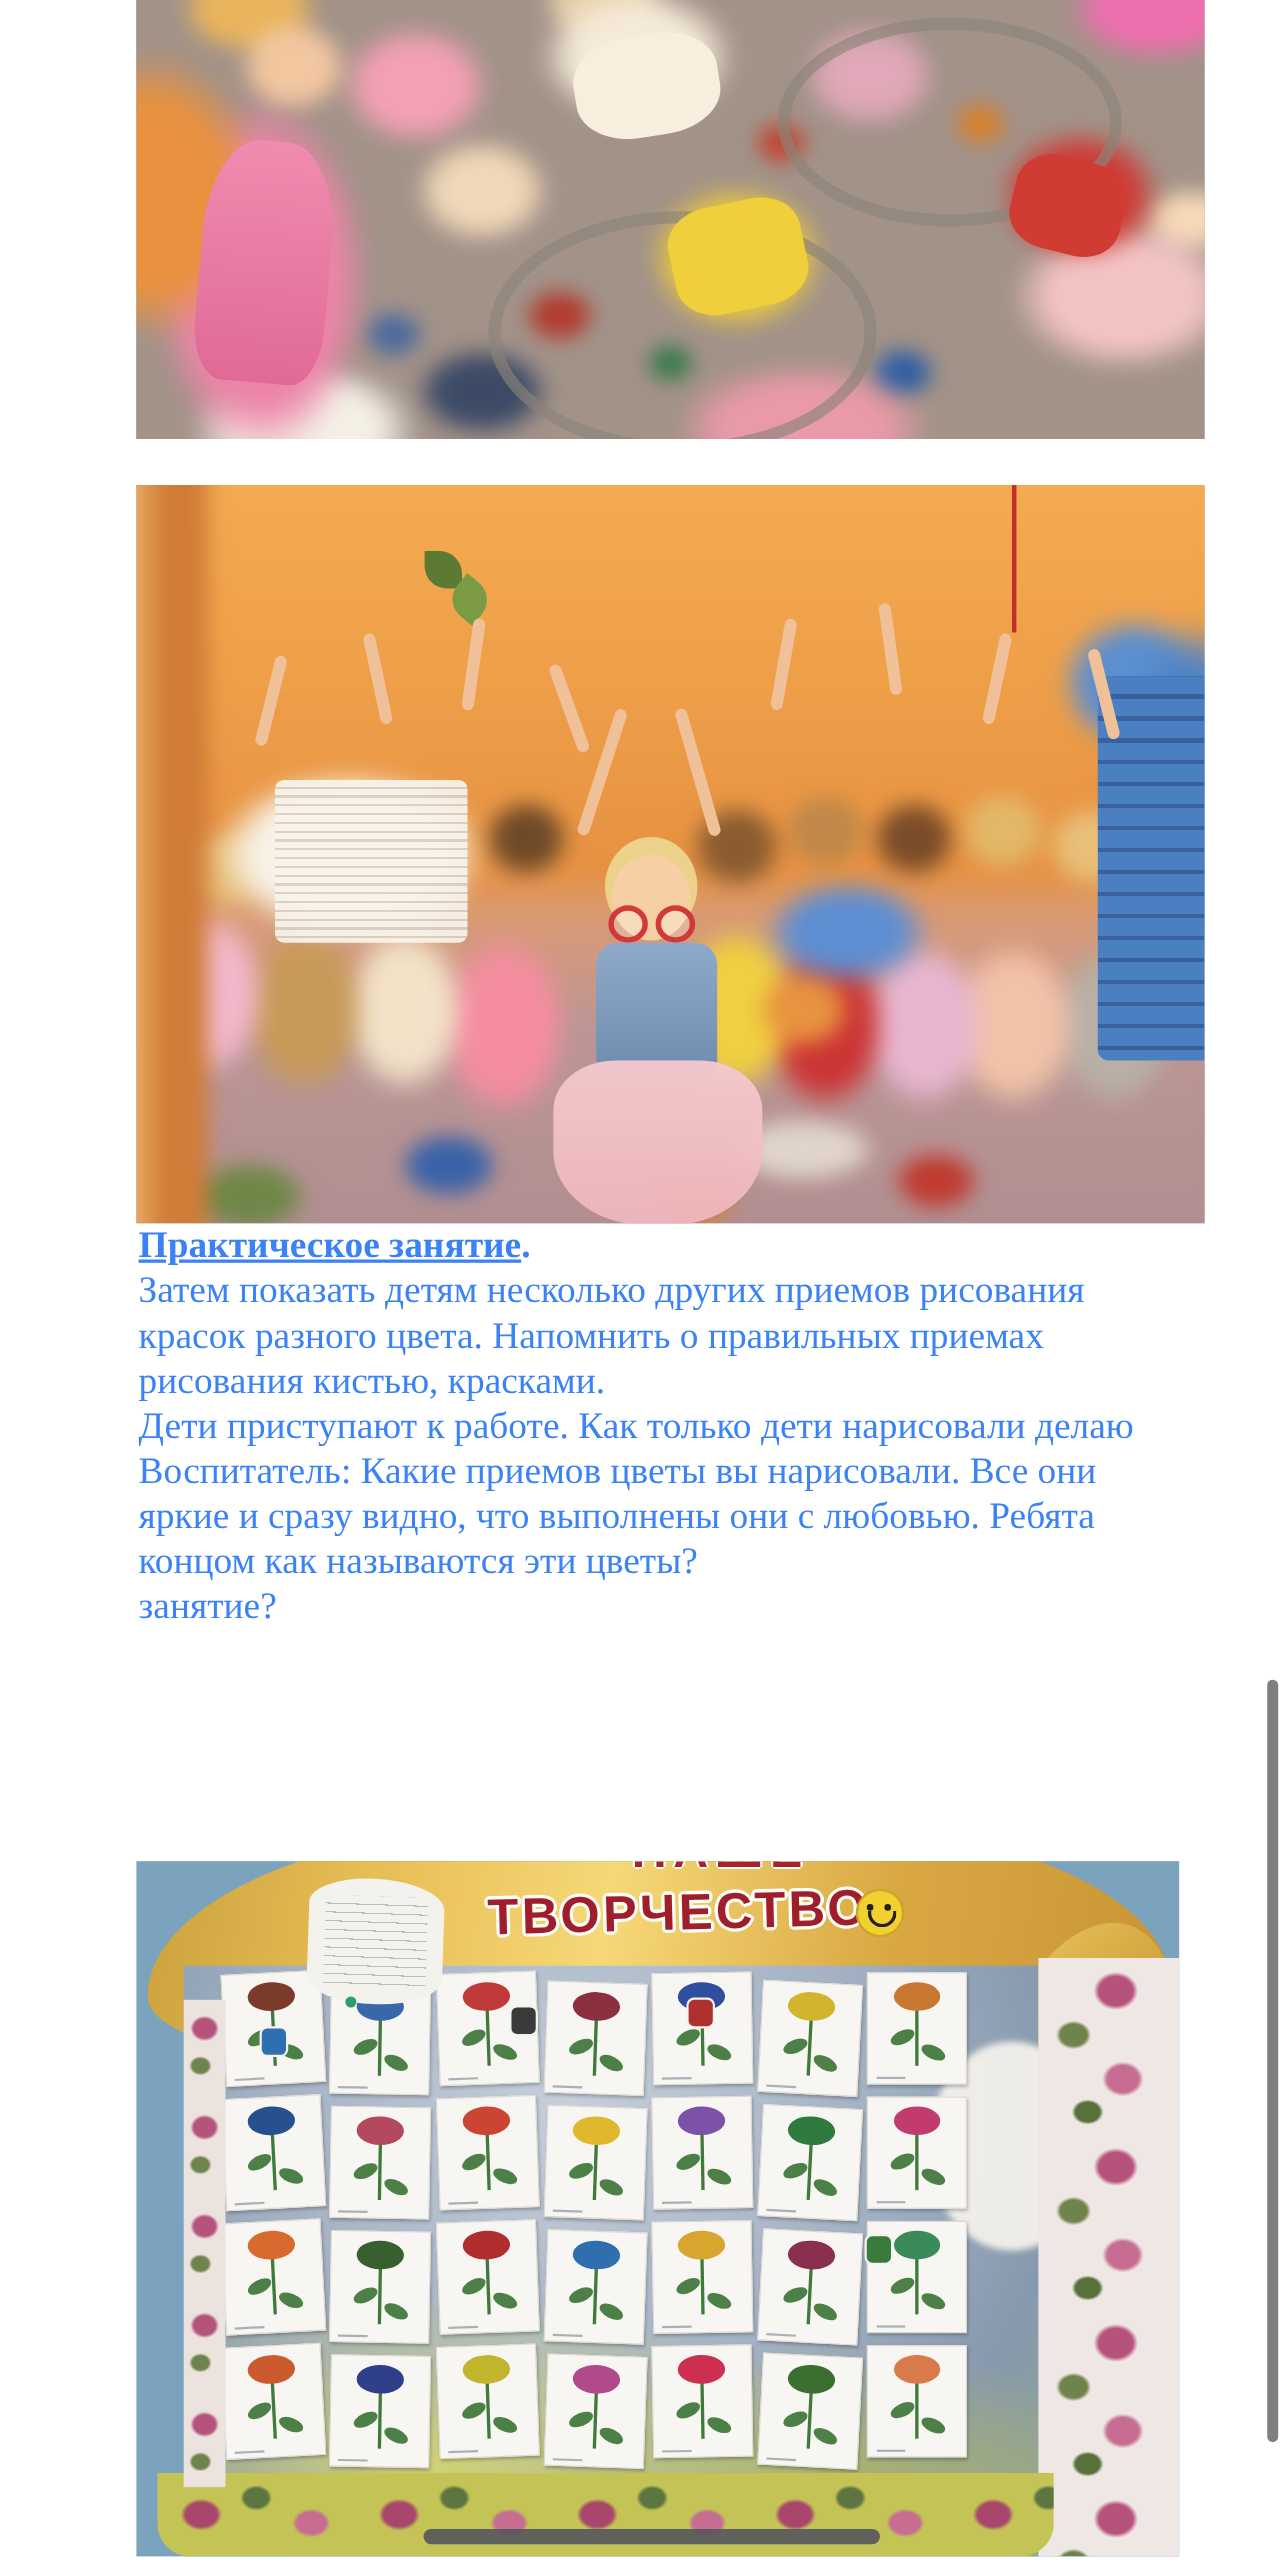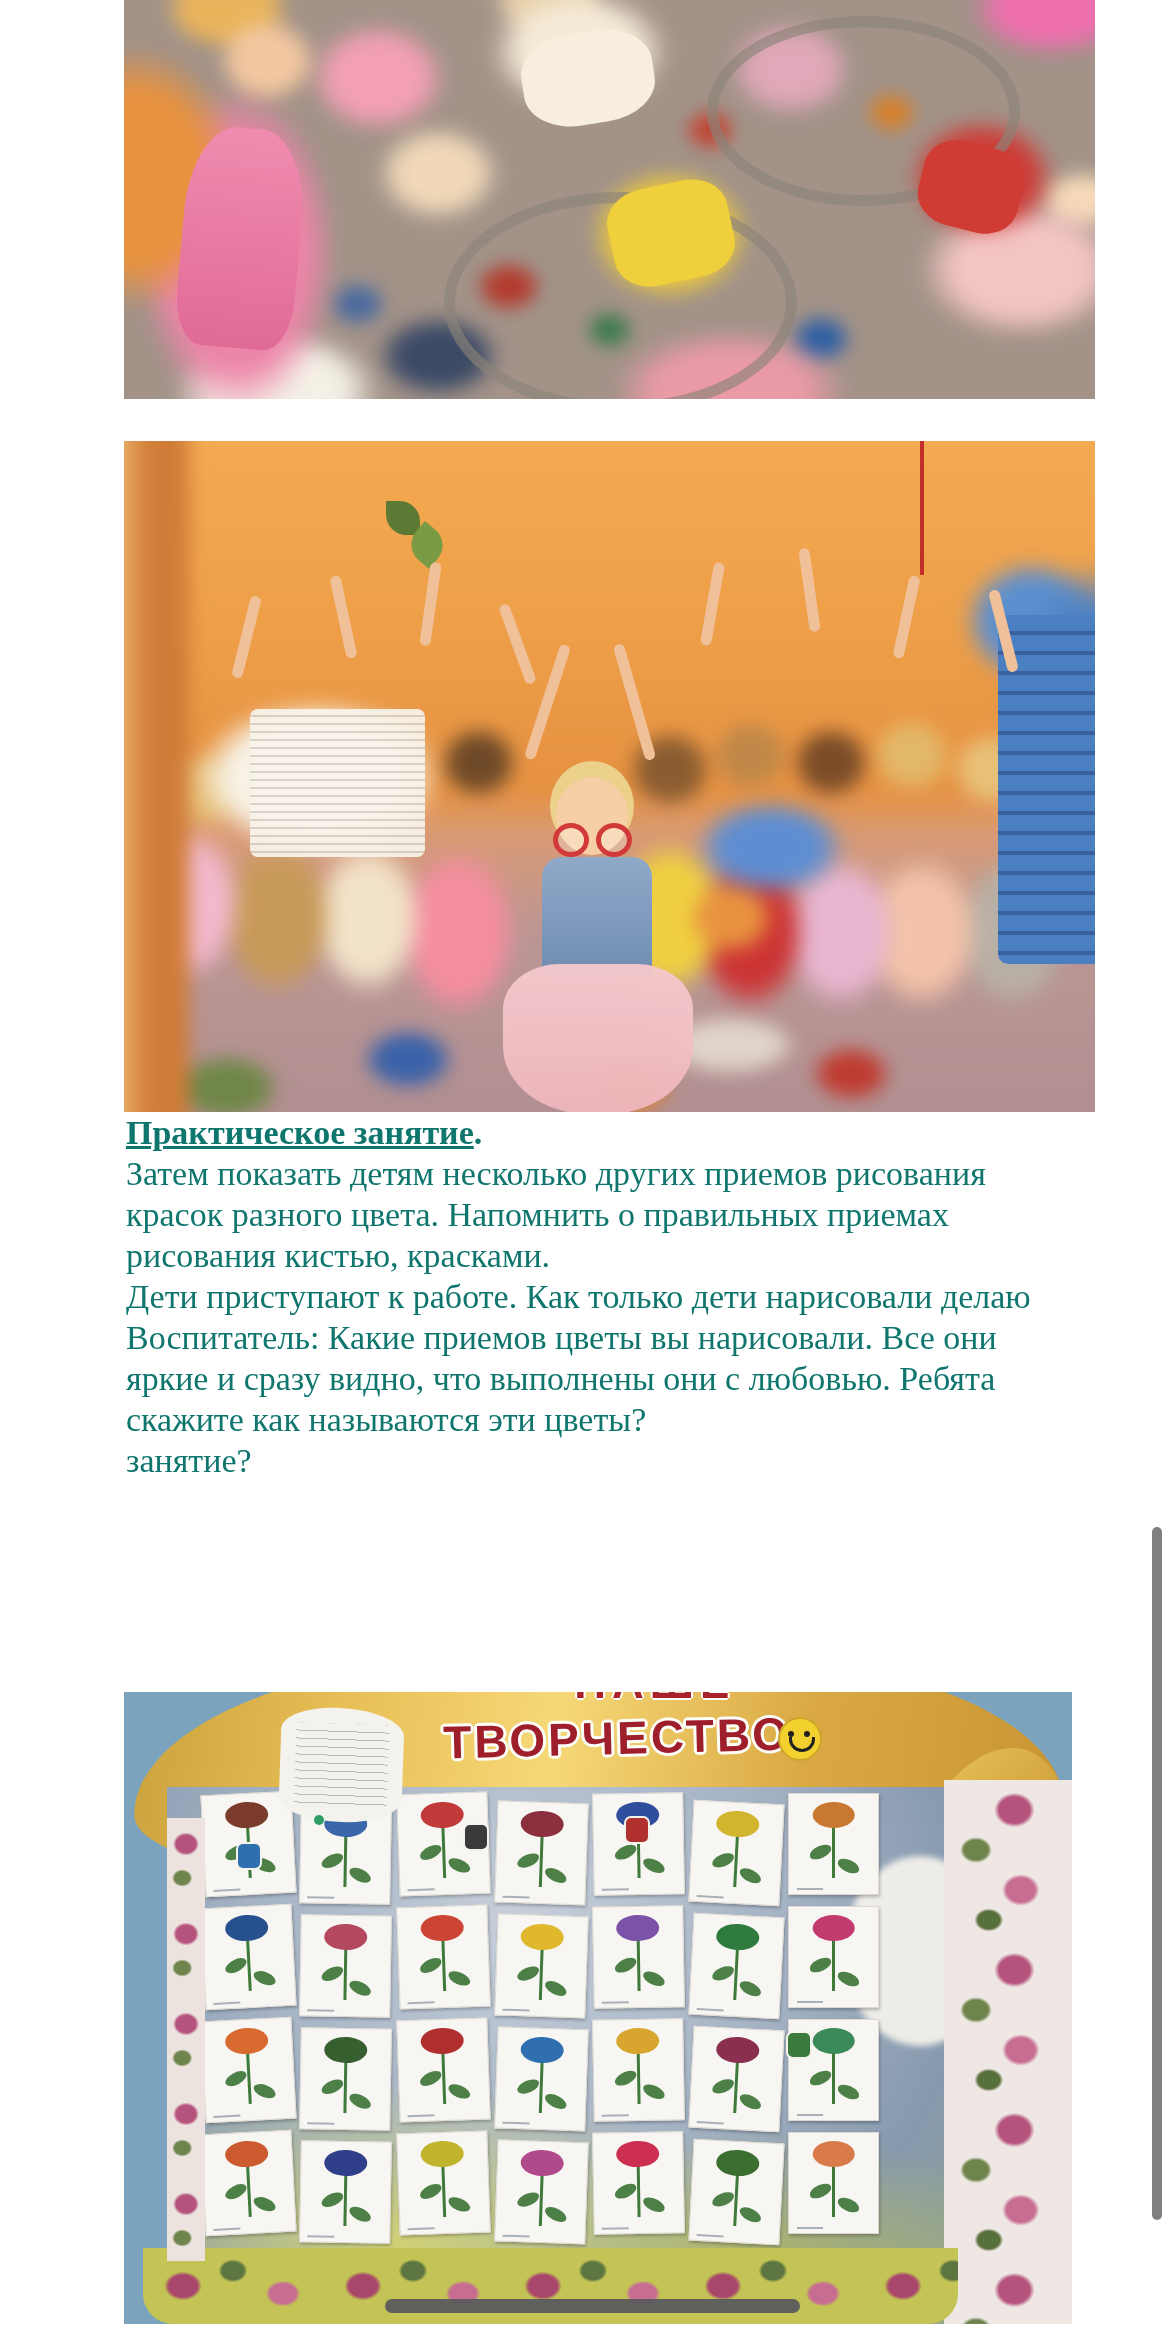--- a/index.html
+++ b/index.html
@@ -153,21 +153,21 @@
     background:#222;box-shadow:16px 0 0 #222;}
   .p3-smiley::after{content:"";position:absolute;left:9px;top:18px;width:20px;height:12px;border:3px solid #222;
     border-top:none;border-radius:0 0 20px 20px;}
   .p3-note{left:16.5%;top:2.5%;width:13%;height:18%;background:#f4f2ec;transform:rotate(2deg);z-index:5;
     border-radius:45% 55% 48% 52% / 20% 24% 22% 20%;overflow:hidden;}
   .p3-note::before{content:"";position:absolute;inset:14% 12%;
     background:repeating-linear-gradient(180deg,transparent 0 7px,#9aa0a8 7px 8px);opacity:.65;}
   .p3-pin{left:20%;top:19.5%;width:10px;height:10px;background:#2e9e68;border-radius:50%;z-index:6;}
 
   
-  .text-block{position:absolute;left:126px;top:1112px;width:962px;color:#0f766e;
+  .text-block{position:absolute;left:126px;top:1112px;width:962px;color:#3b82f6;
     font-size:34px;line-height:41px;z-index:6;}
   .doc-line{white-space:nowrap;}
   .doc-heading{font-weight:bold;}
   .doc-heading .u{text-decoration:underline;}
 
   
   .vscroll{position:absolute;left:1152px;top:1527px;width:10px;height:693px;border-radius:5px;z-index:10;}
   .hbar{position:absolute;left:385px;top:2299px;width:415px;height:14px;border-radius:7px;opacity:.94;z-index:10;}
 </style>
 </head>
@@ -210,21 +210,21 @@
   </div>
 
   <div class="text-block">
     <div class="doc-line doc-heading"><span class="u">Практическое занятие</span><span>.</span></div>
     <div class="doc-line">Затем показать детям несколько других приемов рисования</div>
     <div class="doc-line">красок разного цвета. Напомнить о правильных приемах</div>
     <div class="doc-line">рисования кистью, красками.</div>
     <div class="doc-line">Дети приступают к работе. Как только дети нарисовали делаю</div>
     <div class="doc-line">Воспитатель: Какие приемов цветы вы нарисовали. Все они</div>
     <div class="doc-line">яркие и сразу видно, что выполнены они с любовью. Ребята</div>
-    <div class="doc-line">скажите как называются эти цветы?</div>
+    <div class="doc-line">концом как называются эти цветы?</div>
     <div class="doc-line">занятие?</div>
   </div>
 
   <div class="photo photo3">
     <div class="shape p3-banner"></div>
     <div class="shape p3-curl"></div>
     <div class="shape p3-board"></div>
     <div class="shape p3-whitecloud"></div>
     <div class="shape p3-partial"><span>НАШЕ</span></div>
     <div class="shape p3-title">ТВОРЧЕСТВО</div>

